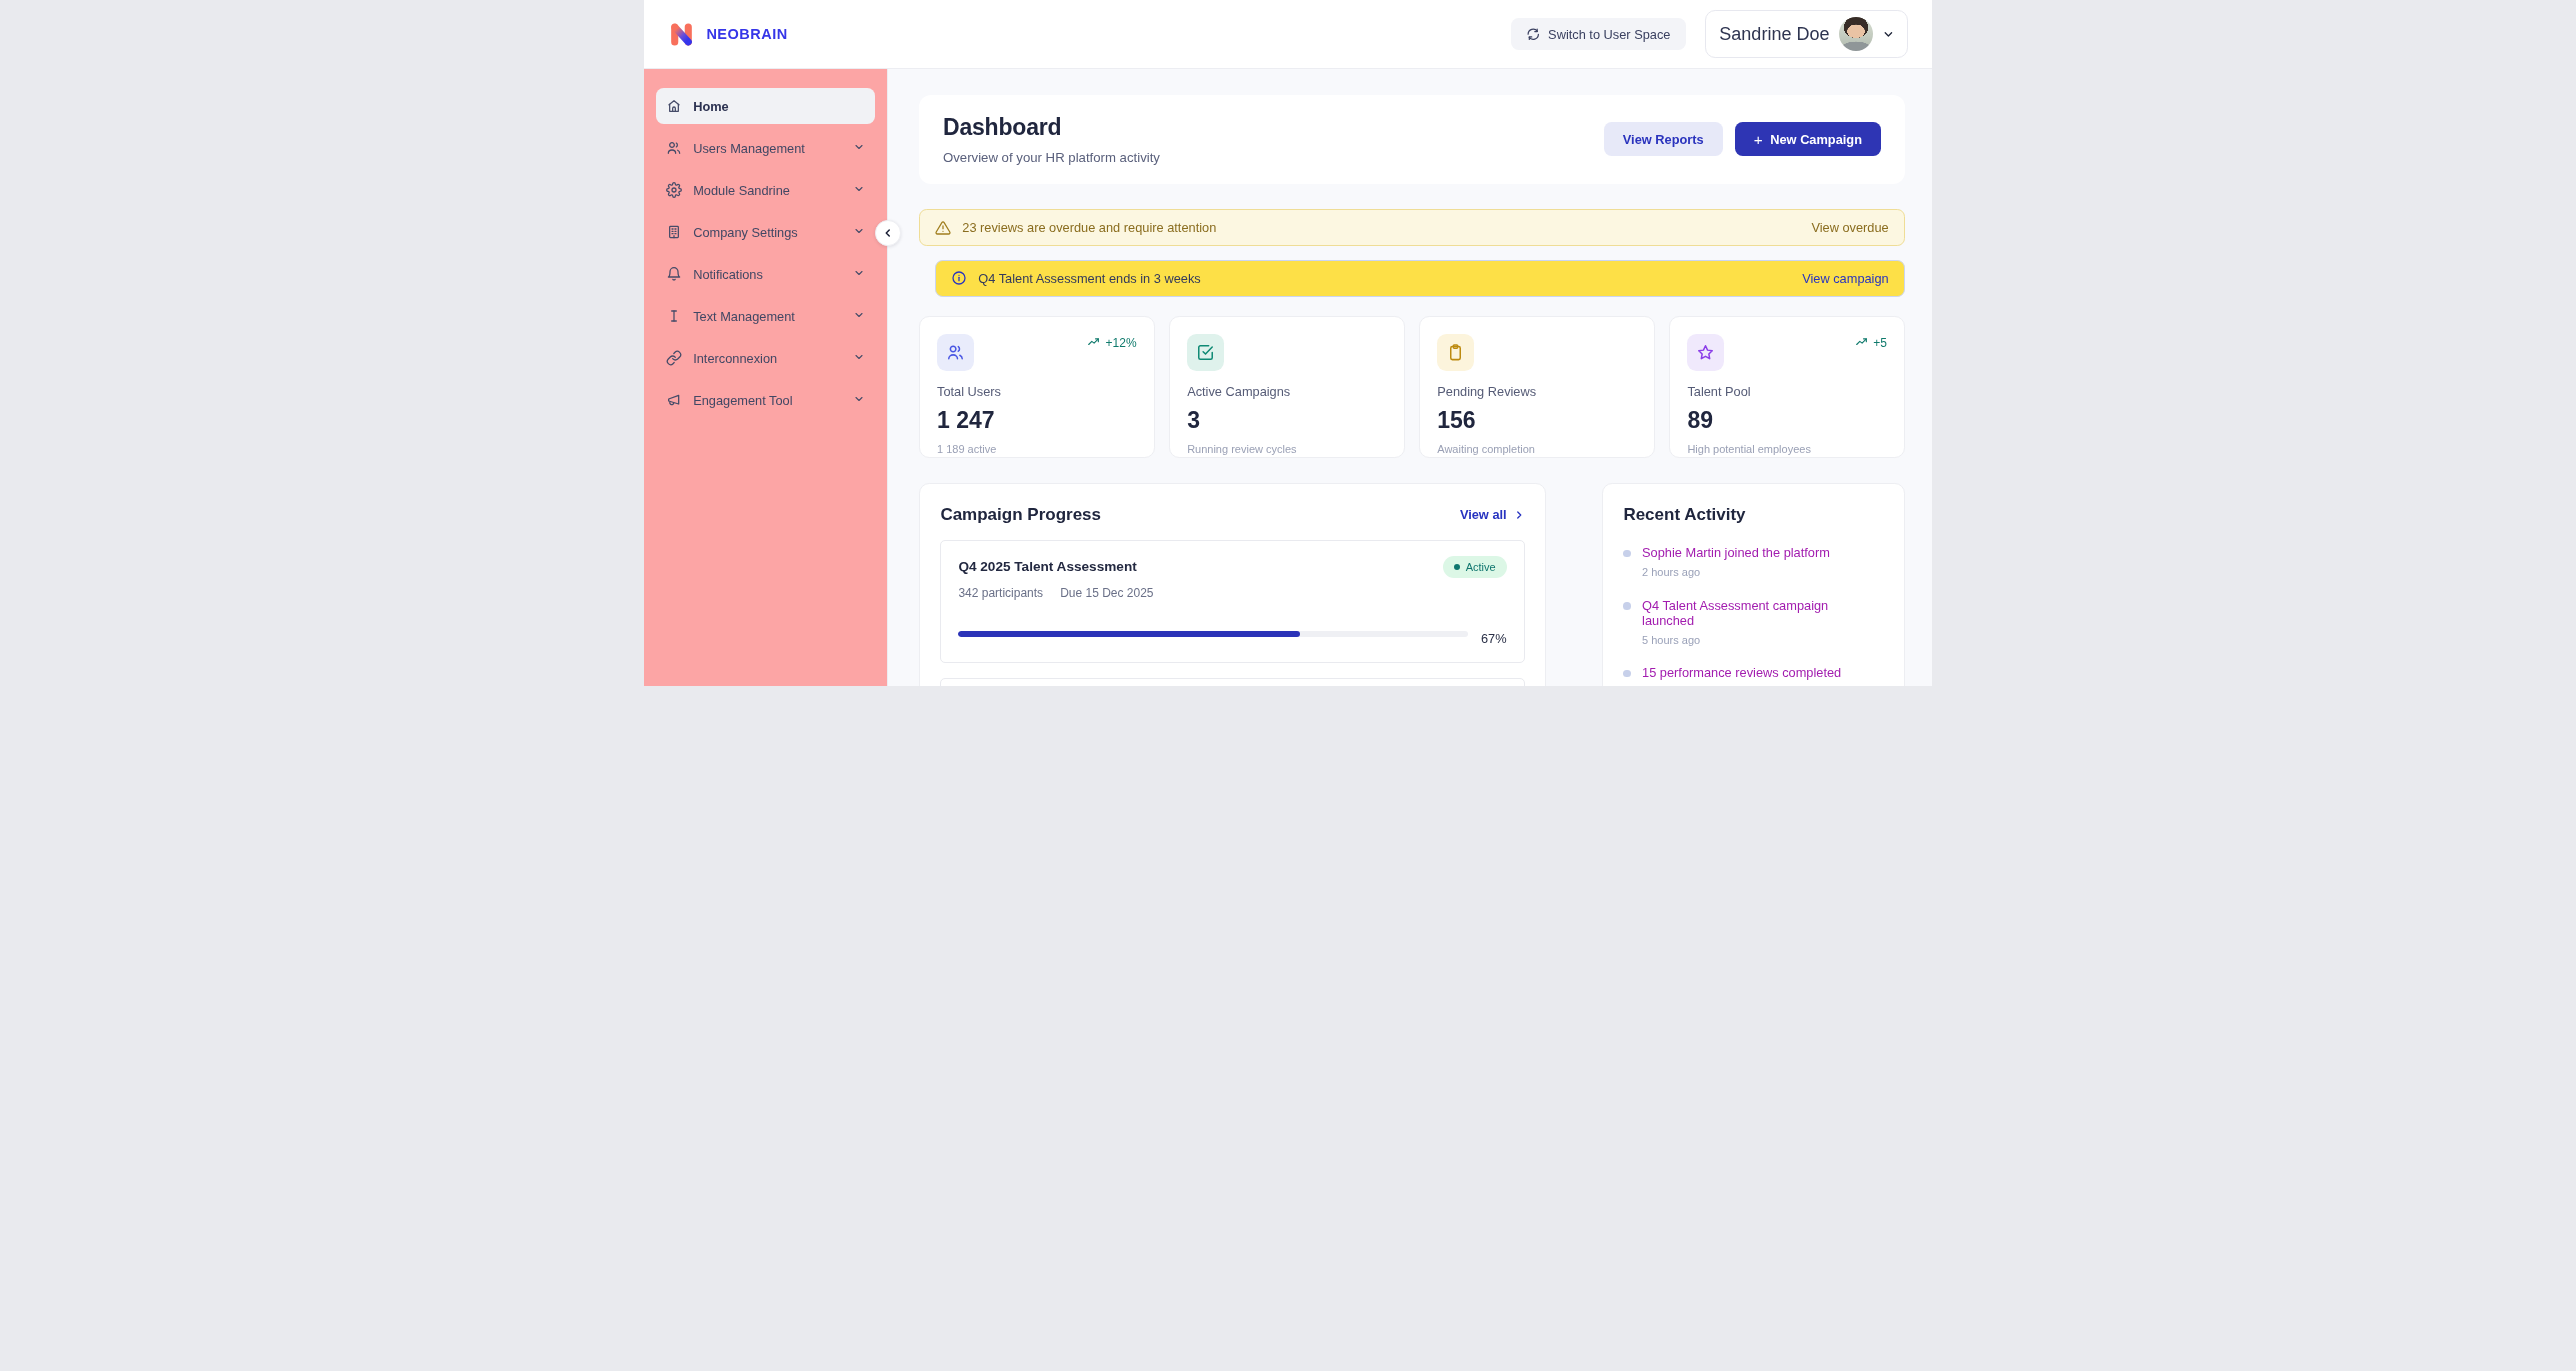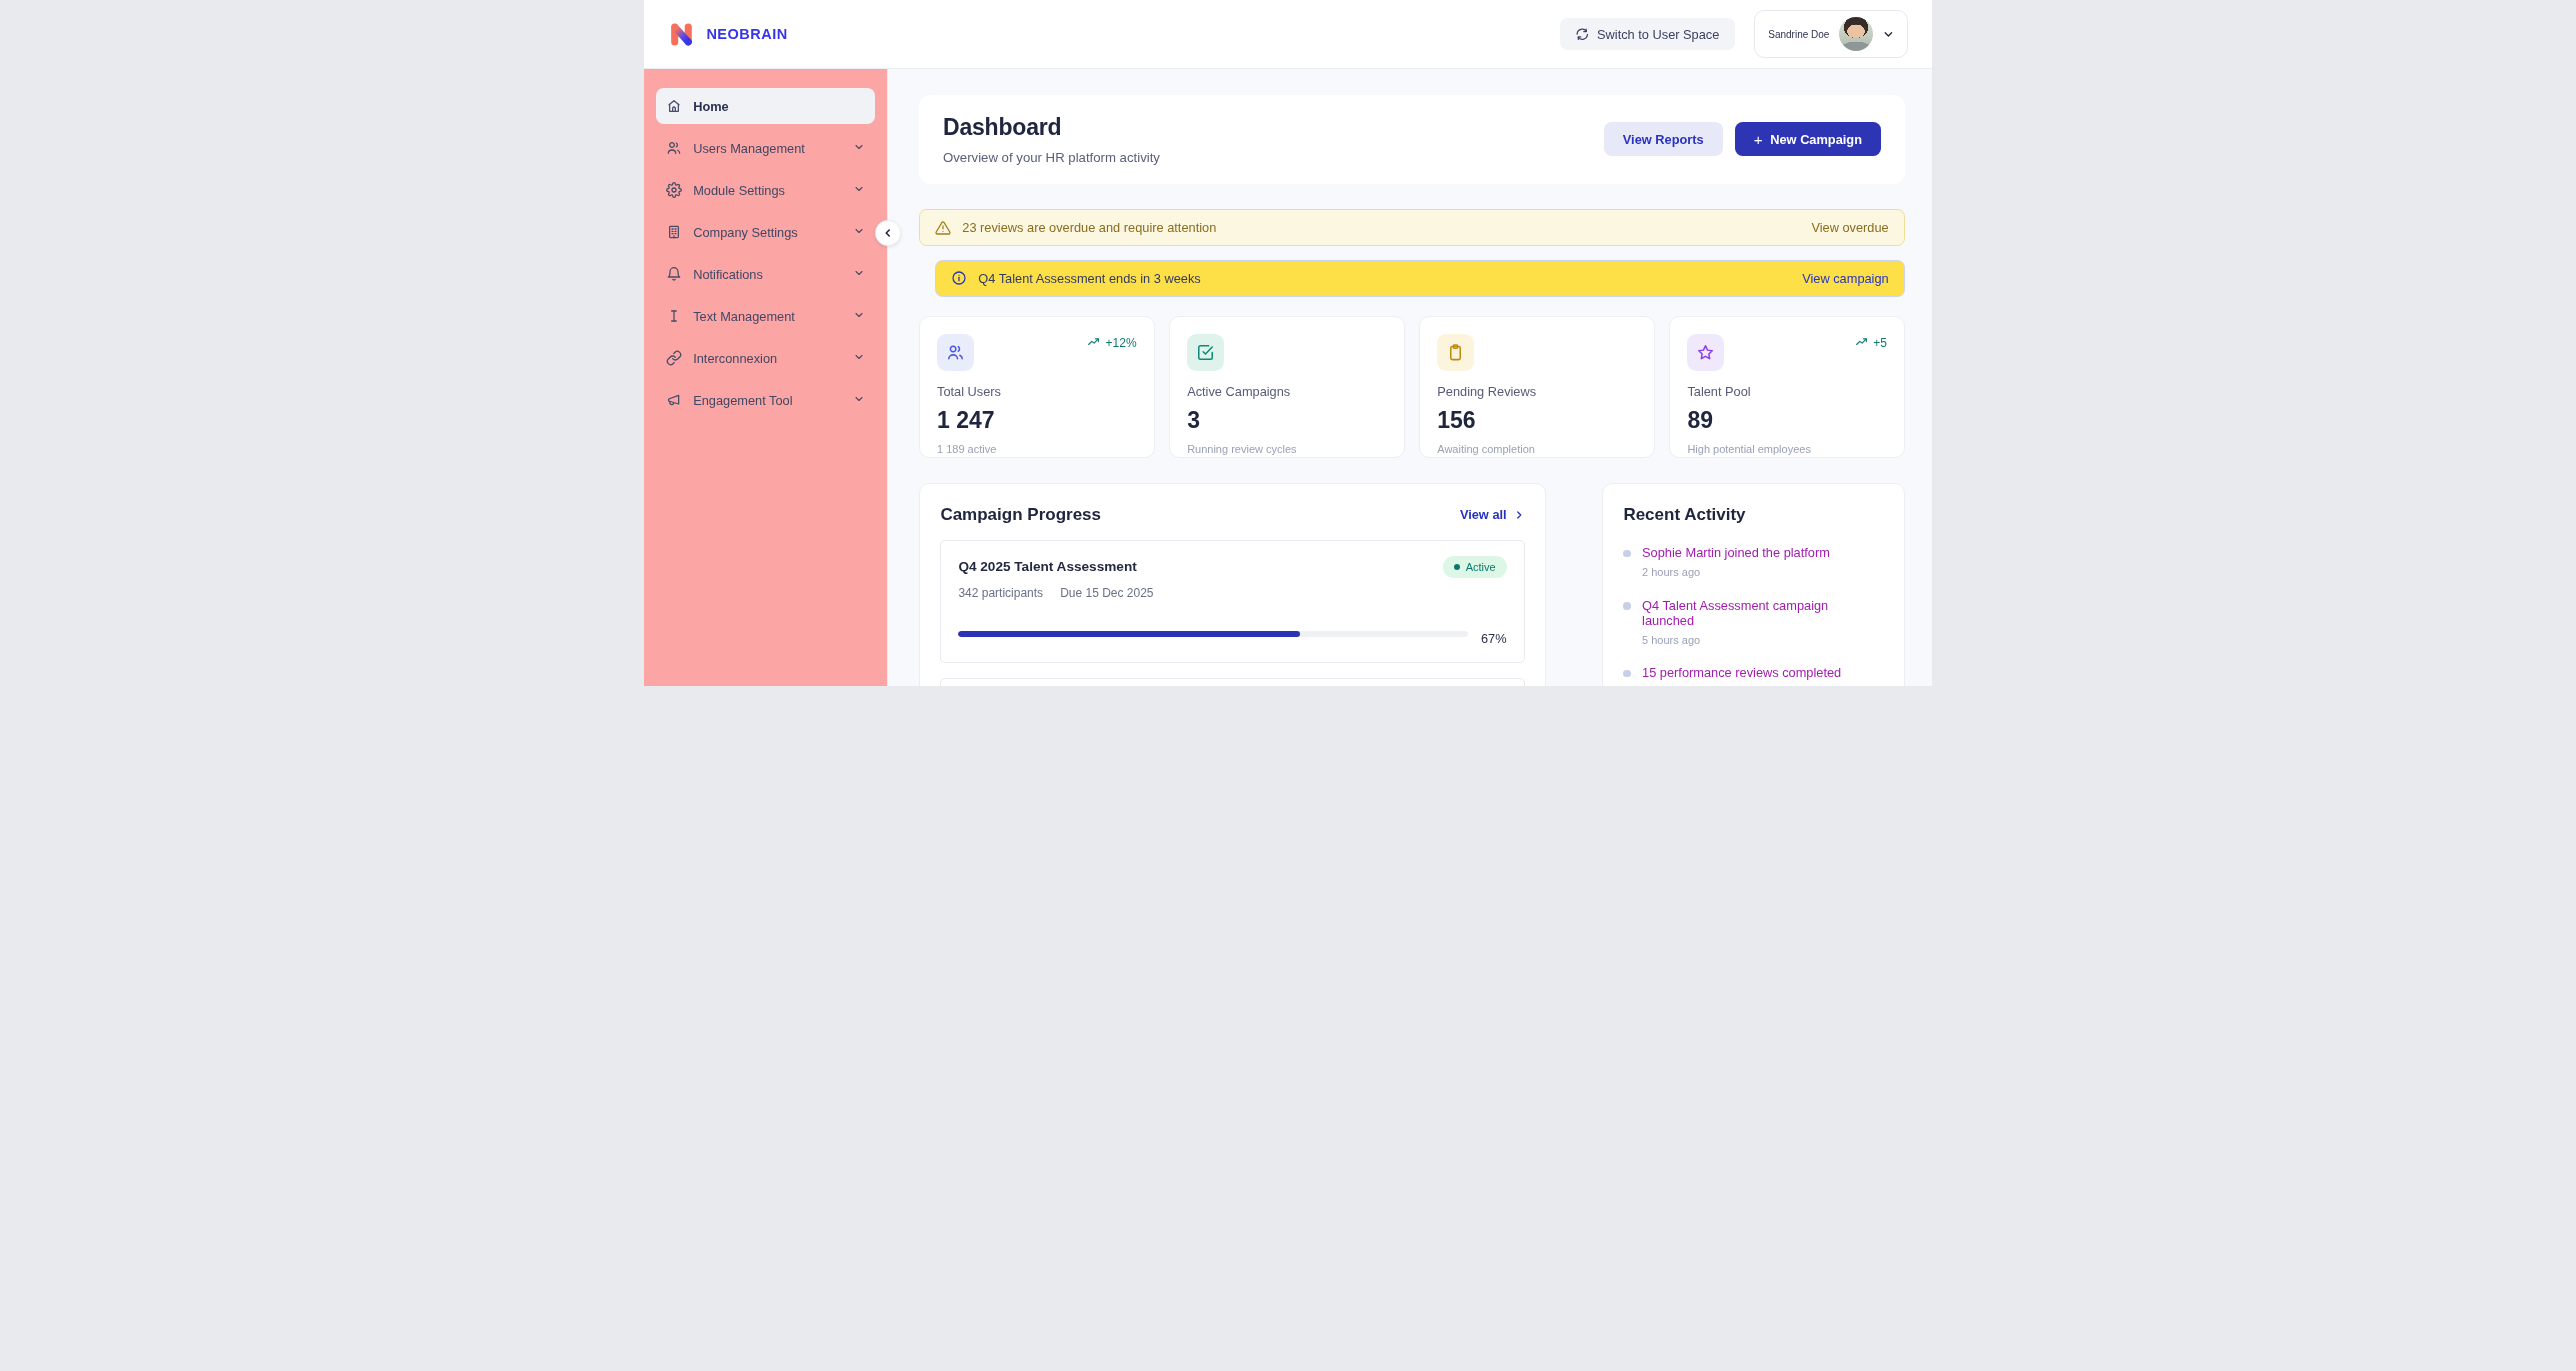--- a/index.html
+++ b/index.html
@@ -8,21 +8,21 @@
   .app { position:relative; width:1288px; height:686px; background:#F8F9FC; overflow:hidden; margin:0 auto; }
 
   
   .topbar { height:69px; background:#FFFFFF; border-bottom:0.9px solid #ECEDF2; display:flex; align-items:center; padding:0 24px 0 22px; }
   .brand { display:flex; align-items:center; gap:9.4px; }
   .brand-name { font-size:14.5px; font-weight:800; letter-spacing:0.5px; color:#3636E8; }
   .topbar-spacer { flex:1; }
   .switch-btn { display:flex; align-items:center; gap:7.7px; background:#F3F4F8; border:none; border-radius:7.7px; padding:8.5px 15.3px; font-size:12.8px; color:#3A4060; font-family:inherit; cursor:pointer; }
   .switch-btn svg { stroke:#3A4060; }
   .user-chip { display:flex; align-items:center; gap:9.4px; margin-left:19px; background:#fff; border:0.9px solid #E7E8EF; border-radius:10.2px; padding:6px 12px 6px 13.6px; cursor:pointer; }
-  .user-name { font-size:10px; color:#2E3450; }
+  .user-name { font-size:18px; color:#2E3450; }
   .avatar { width:34px; height:34px; border-radius:50%;
     background:
       radial-gradient(ellipse 26% 20% at 50% 42%, #E9C3A4 0 99%, transparent 100%),
       radial-gradient(ellipse 36% 32% at 50% 30%, #372C27 0 99%, transparent 100%),
       radial-gradient(ellipse 52% 30% at 50% 102%, #8F9698 0 99%, transparent 100%),
       linear-gradient(180deg,#D8DED2 0%,#C4CCC0 55%,#AEB7AC 100%);
   }
   .chev { display:inline-flex; }
 
   
@@ -169,21 +169,21 @@
               <polyline points="6 9 12 15 18 9"></polyline>
             </svg></span>
       </div>
       <div class="nav-item">
         <span style="display:inline-flex;">
             <svg width="16" height="16" viewBox="0 0 24 24" fill="none" stroke-width="1.9" stroke-linecap="round" stroke-linejoin="round">
               <circle cx="12" cy="12" r="3"></circle>
               <path d="M19.4 15a1.65 1.65 0 0 0 .33 1.82l.06.06a2 2 0 0 1-2.83 2.83l-.06-.06a1.65 1.65 0 0 0-1.82-.33 1.65 1.65 0 0 0-1 1.51V21a2 2 0 0 1-4 0v-.09A1.65 1.65 0 0 0 9 19.4a1.65 1.65 0 0 0-1.82.33l-.06.06a2 2 0 0 1-2.83-2.83l.06-.06a1.65 1.65 0 0 0 .33-1.82 1.65 1.65 0 0 0-1.51-1H3a2 2 0 0 1 0-4h.09A1.65 1.65 0 0 0 4.6 9a1.65 1.65 0 0 0-.33-1.82l-.06-.06a2 2 0 0 1 2.83-2.83l.06.06a1.65 1.65 0 0 0 1.82.33H9a1.65 1.65 0 0 0 1-1.51V3a2 2 0 0 1 4 0v.09a1.65 1.65 0 0 0 1 1.51 1.65 1.65 0 0 0 1.82-.33l.06-.06a2 2 0 0 1 2.83 2.83l-.06.06a1.65 1.65 0 0 0-.33 1.82V9a1.65 1.65 0 0 0 1.51 1H21a2 2 0 0 1 0 4h-.09a1.65 1.65 0 0 0-1.51 1z"></path>
             </svg>
           </span>
-        <span class="nav-label">Module Settings</span>
+        <span class="nav-label">Module Sandrine</span>
         <span class="nav-chev"><svg width="12" height="12" viewBox="0 0 24 24" fill="none" stroke="currentColor" stroke-width="2.2" stroke-linecap="round" stroke-linejoin="round">
               <polyline points="6 9 12 15 18 9"></polyline>
             </svg></span>
       </div>
       <div class="nav-item">
         <span style="display:inline-flex;">
             <svg width="16" height="16" viewBox="0 0 24 24" fill="none" stroke-width="1.9" stroke-linecap="round" stroke-linejoin="round">
               <rect x="5.5" y="3.5" width="13" height="17" rx="1.2"></rect>
               <path d="M9 7.5h1.6M13.4 7.5H15M9 11h1.6M13.4 11h1.6M9 14.5h1.6M13.4 14.5H15M12 20.5v-3"></path>
             </svg>

